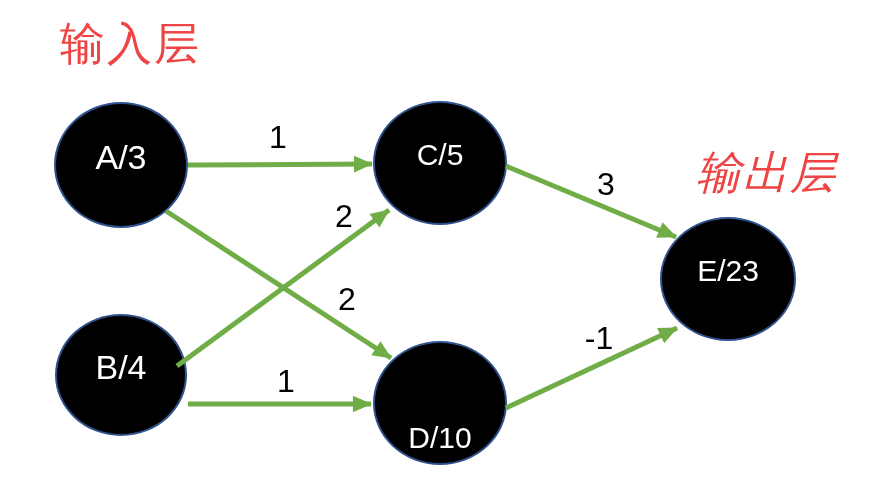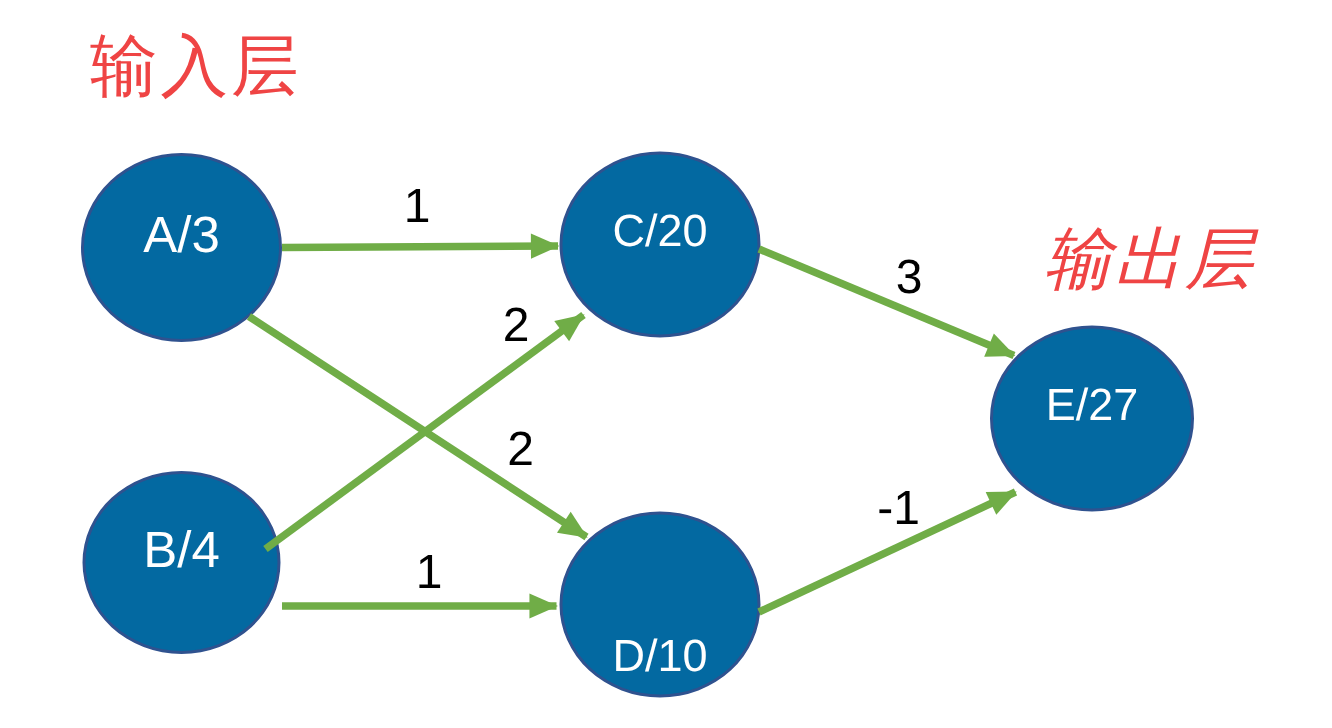--- a/index.html
+++ b/index.html
@@ -16,21 +16,21 @@
     font-family: "DejaVu Serif", "Liberation Serif", serif;
     font-size: 45px;
     color: #ef4444;
     letter-spacing: 2px;
     white-space: nowrap;
     line-height: 1;
   }
   .node {
     position: absolute;
     box-sizing: border-box;
-    background: #0369a1;
+    background: #000000;
     border: 2px solid #2F528F;
     border-radius: 50%;
     display: flex;
     align-items: center;
     justify-content: center;
     color: #ffffff;
     z-index: 1;
   }
   .node span {
     transform: translateY(-8px);
@@ -62,27 +62,27 @@
   <div class="layer-title" style="left:60px; top:21px;">输入层</div>
   <div class="layer-title" style="left:696px; top:150px;font-style:italic;">输出层</div>
 
   <div class="node node-lg" style="left:54px; top:102px; width:134px; height:126px;">
     <span>A/3</span>
   </div>
   <div class="node node-lg" style="left:55px; top:314px; width:132px; height:122px;justify-content:center;">
     <span>B/4</span>
   </div>
   <div class="node node-sm" style="left:373px; top:101px; width:134px; height:124px;">
-    <span>C/20</span>
+    <span>C/5</span>
   </div>
   <div class="node node-sm" style="left:373px; top:341px; width:134px; height:124px;align-items:flex-end;">
     <span>D/10</span>
   </div>
   <div class="node node-sm" style="left:660px; top:217px; width:136px; height:124px;">
-    <span>E/27</span>
+    <span>E/23</span>
   </div>
 
   <svg class="edges" width="888" height="485" viewBox="0 0 888 485">
     <defs>
       <marker id="ah" markerUnits="userSpaceOnUse" viewBox="0 0 10 10" markerWidth="23" markerHeight="19" refX="9.5" refY="5" orient="auto">
         <path d="M0,0.6 L10,5 L0,9.4 Z" fill="#70AD47"></path>
       </marker>
     </defs>
     <line x1="188" y1="165" x2="372" y2="164" stroke-width="5" marker-end="url(#ah)" stroke="#70AD47"></line>
     <line x1="166" y1="211" x2="391" y2="358" stroke-width="5" marker-end="url(#ah)" stroke="#70AD47"></line>

